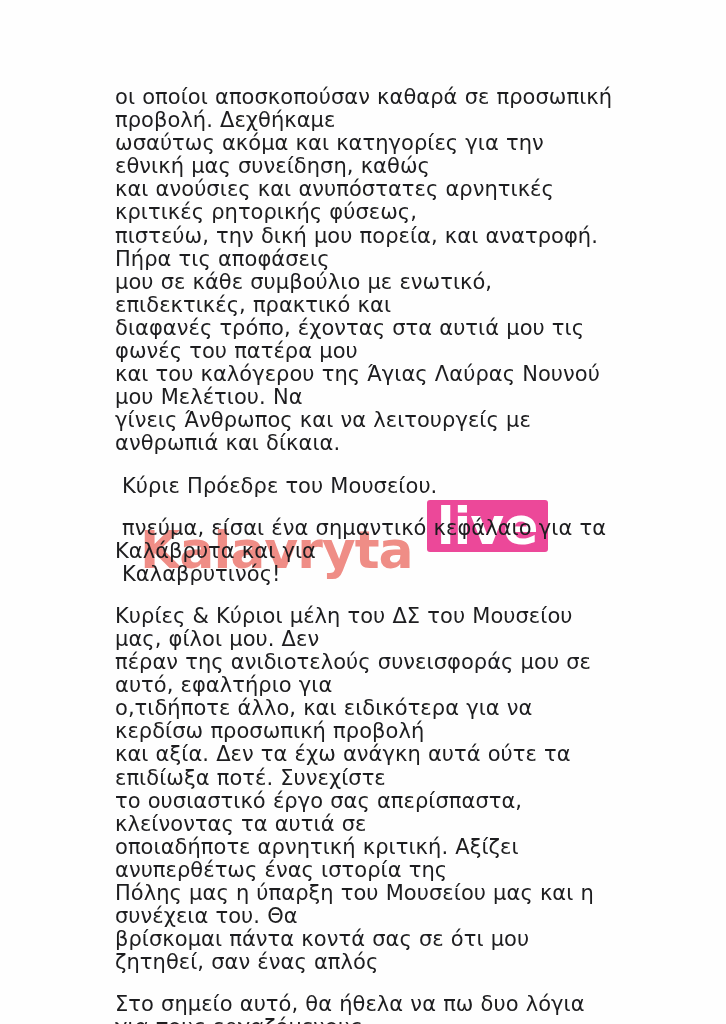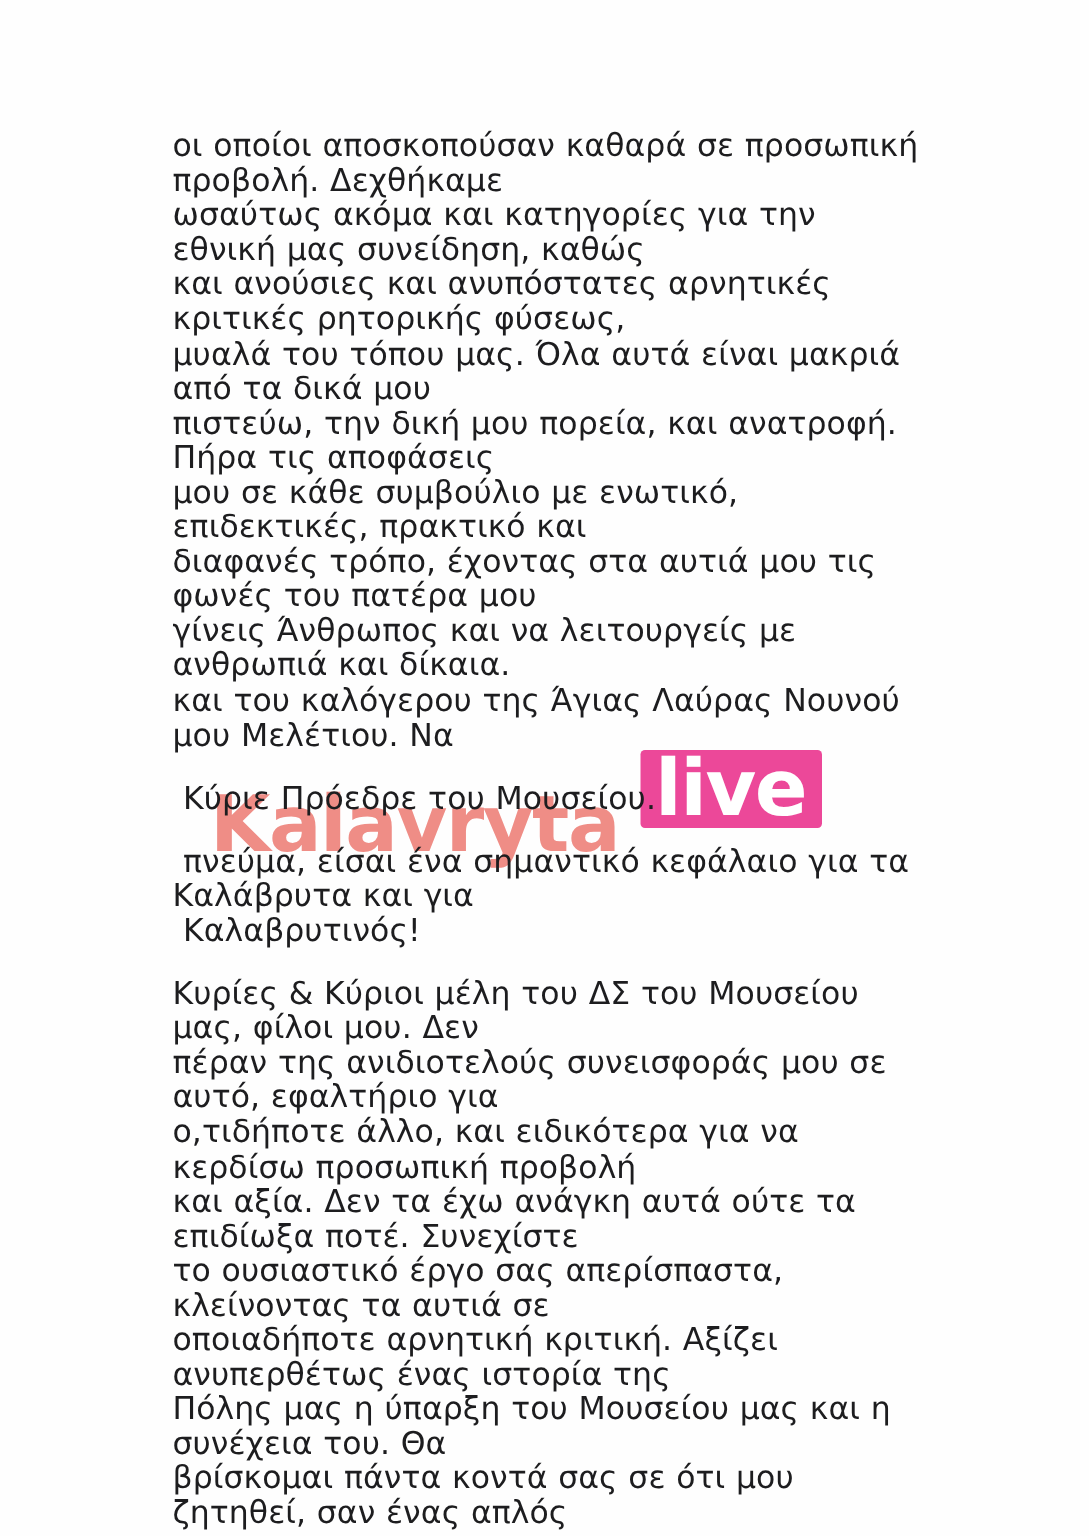--- a/index.html
+++ b/index.html
@@ -93,26 +93,25 @@
     <span class="wm-word wm-primary" style="color: rgb(239, 141, 134); margin-top: 48px;">Kalavryta</span>
     <span class="wm-word wm-secondary" style="color: rgb(255, 255, 255); background: #ec4899; text-align: center;">live</span>
   </div>
 
   <div id="doc-body" style="color: rgb(29, 29, 31);">
 
     <p class="para">
       <span class="ln">οι οποίοι αποσκοπούσαν καθαρά σε προσωπική προβολή. Δεχθήκαμε</span>
       <span class="ln">ωσαύτως ακόμα και κατηγορίες για την εθνική μας συνείδηση, καθώς</span>
       <span class="ln">και ανούσιες και ανυπόστατες αρνητικές κριτικές ρητορικής φύσεως,</span>
-      <span class="ln">μυαλά του τόπου μας. Όλα αυτά είναι μακριά από τα δικά μου</span>
       <span class="ln">πιστεύω, την δική μου πορεία, και ανατροφή. Πήρα τις αποφάσεις</span>
       <span class="ln">μου σε κάθε συμβούλιο με ενωτικό, επιδεκτικές, πρακτικό και</span>
       <span class="ln">διαφανές τρόπο, έχοντας στα αυτιά μου τις φωνές του πατέρα μου</span>
+      <span class="ln">και του καλόγερου της Άγιας Λαύρας Νουνού μου Μελέτιου. Να</span>
       <span class="ln">γίνεις Άνθρωπος και να λειτουργείς με ανθρωπιά και δίκαια.</span>
-      <span class="ln">και του καλόγερου της Άγιας Λαύρας Νουνού μου Μελέτιου. Να</span>
     </p>
 
     <p class="para indent-sm">
       <span class="ln">Κύριε Πρόεδρε του Μουσείου.</span>
     </p>
 
     <p class="para indent-sm">
       <span class="ln">πνεύμα, είσαι ένα σημαντικό κεφάλαιο για τα Καλάβρυτα και για</span>
       <span class="ln">Καλαβρυτινός!</span>
     </p>

